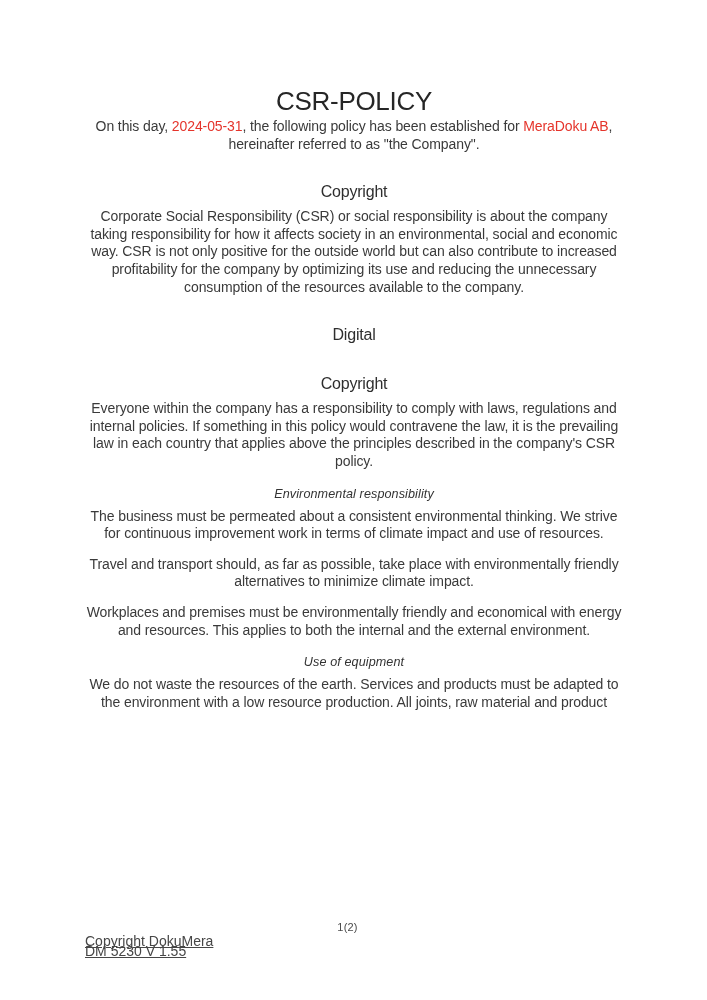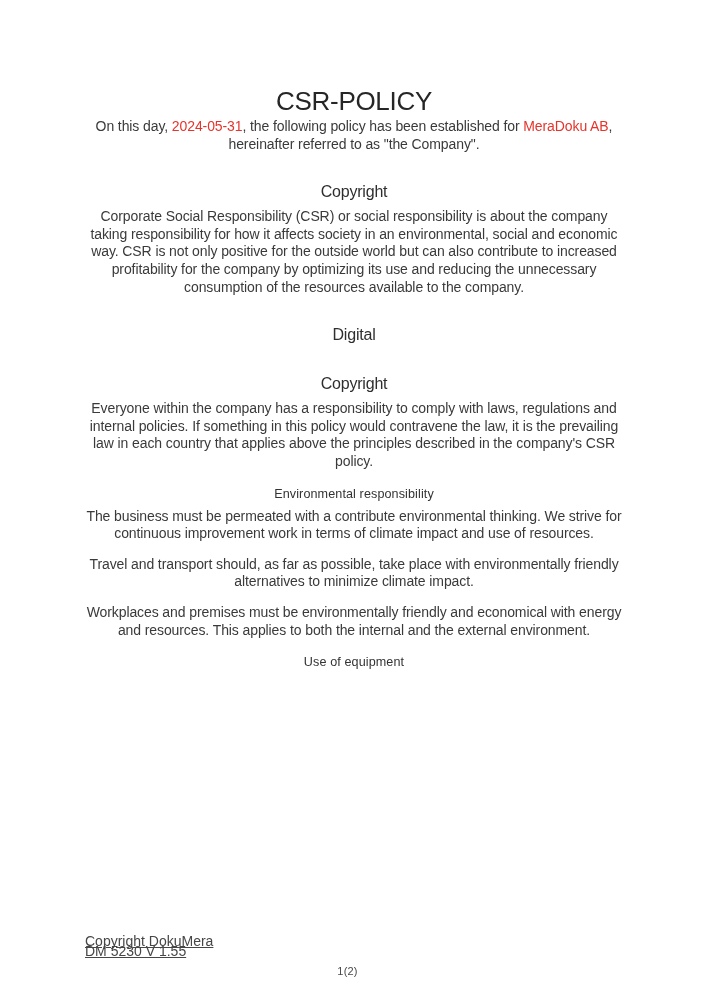--- a/index.html
+++ b/index.html
@@ -41,30 +41,30 @@
     color: #2e2e2e;
     margin: 28px 0 6px 0;
   }
   h3.sub-heading {
     font-size: 12.6px;
     line-height: 16px;
     font-weight: 400;
     letter-spacing: 0.1px;
     color: #333333;
     margin: 15px 0 6px 0;
+    font-style: italic;
   }
   .accent {  }
   .footer-pagenum {
     position: absolute;
     top: 921px; left: 0; right: 12px;
     text-align: center;
     font-size: 11px;
     color: #4a4a4a;
     letter-spacing: 0.2px;
-    margin-top: 44px;
   }
   .footer-copyright {
     position: absolute;
     top: 936px; left: 85px;
     font-size: 14px;
     line-height: 10px;
     color: #464646;
     text-decoration: underline;
   }
 </style>
@@ -77,24 +77,25 @@
 
   <p class="body-text intro"><span>On this day, </span><span class="accent" style="color: rgb(229, 52, 43);">2024-05-31</span><span>, the following policy has been established for </span><span class="accent" style="color: rgb(229, 52, 43);">MeraDoku AB</span><span>, hereinafter referred to as "the Company".</span></p>
 
   <div id="sections">
       <h2 class="section-heading">Copyright</h2>
       <p class="body-text">Corporate Social Responsibility (CSR) or social responsibility is about the company taking responsibility for how it affects society in an environmental, social and economic way. CSR is not only positive for the outside world but can also contribute to increased profitability for the company by optimizing its use and reducing the unnecessary consumption of the resources available to the company.</p>
       <h2 class="section-heading">Digital</h2>
       <h2 class="section-heading">Copyright</h2>
       <p class="body-text">Everyone within the company has a responsibility to comply with laws, regulations and internal policies. If something in this policy would contravene the law, it is the prevailing law in each country that applies above the principles described in the company's CSR policy.</p>
       <h3 class="sub-heading">Environmental responsibility</h3>
-      <p class="body-text">The business must be permeated with a contribute environmental thinking. We strive for continuous improvement work in terms of climate impact and use of resources.</p>
+      <p class="body-text">The business must be permeated about a consistent environmental thinking. We strive for continuous improvement work in terms of climate impact and use of resources.</p>
       <p class="body-text">Travel and transport should, as far as possible, take place with environmentally friendly alternatives to minimize climate impact.</p>
       <p class="body-text">Workplaces and premises must be environmentally friendly and economical with energy and resources. This applies to both the internal and the external environment.</p>
       <h3 class="sub-heading">Use of equipment</h3>
+      <p class="body-text">We do not waste the resources of the earth. Services and products must be adapted to the environment with a low resource production. All joints, raw material and product</p>
     </div>
 
 </div>
 
 <div class="footer-pagenum">1(2)</div>
 
 <div class="footer-copyright">
   <div>Copyright DokuMera</div>
   <div>DM 5230 V 1.55</div>
 </div>

